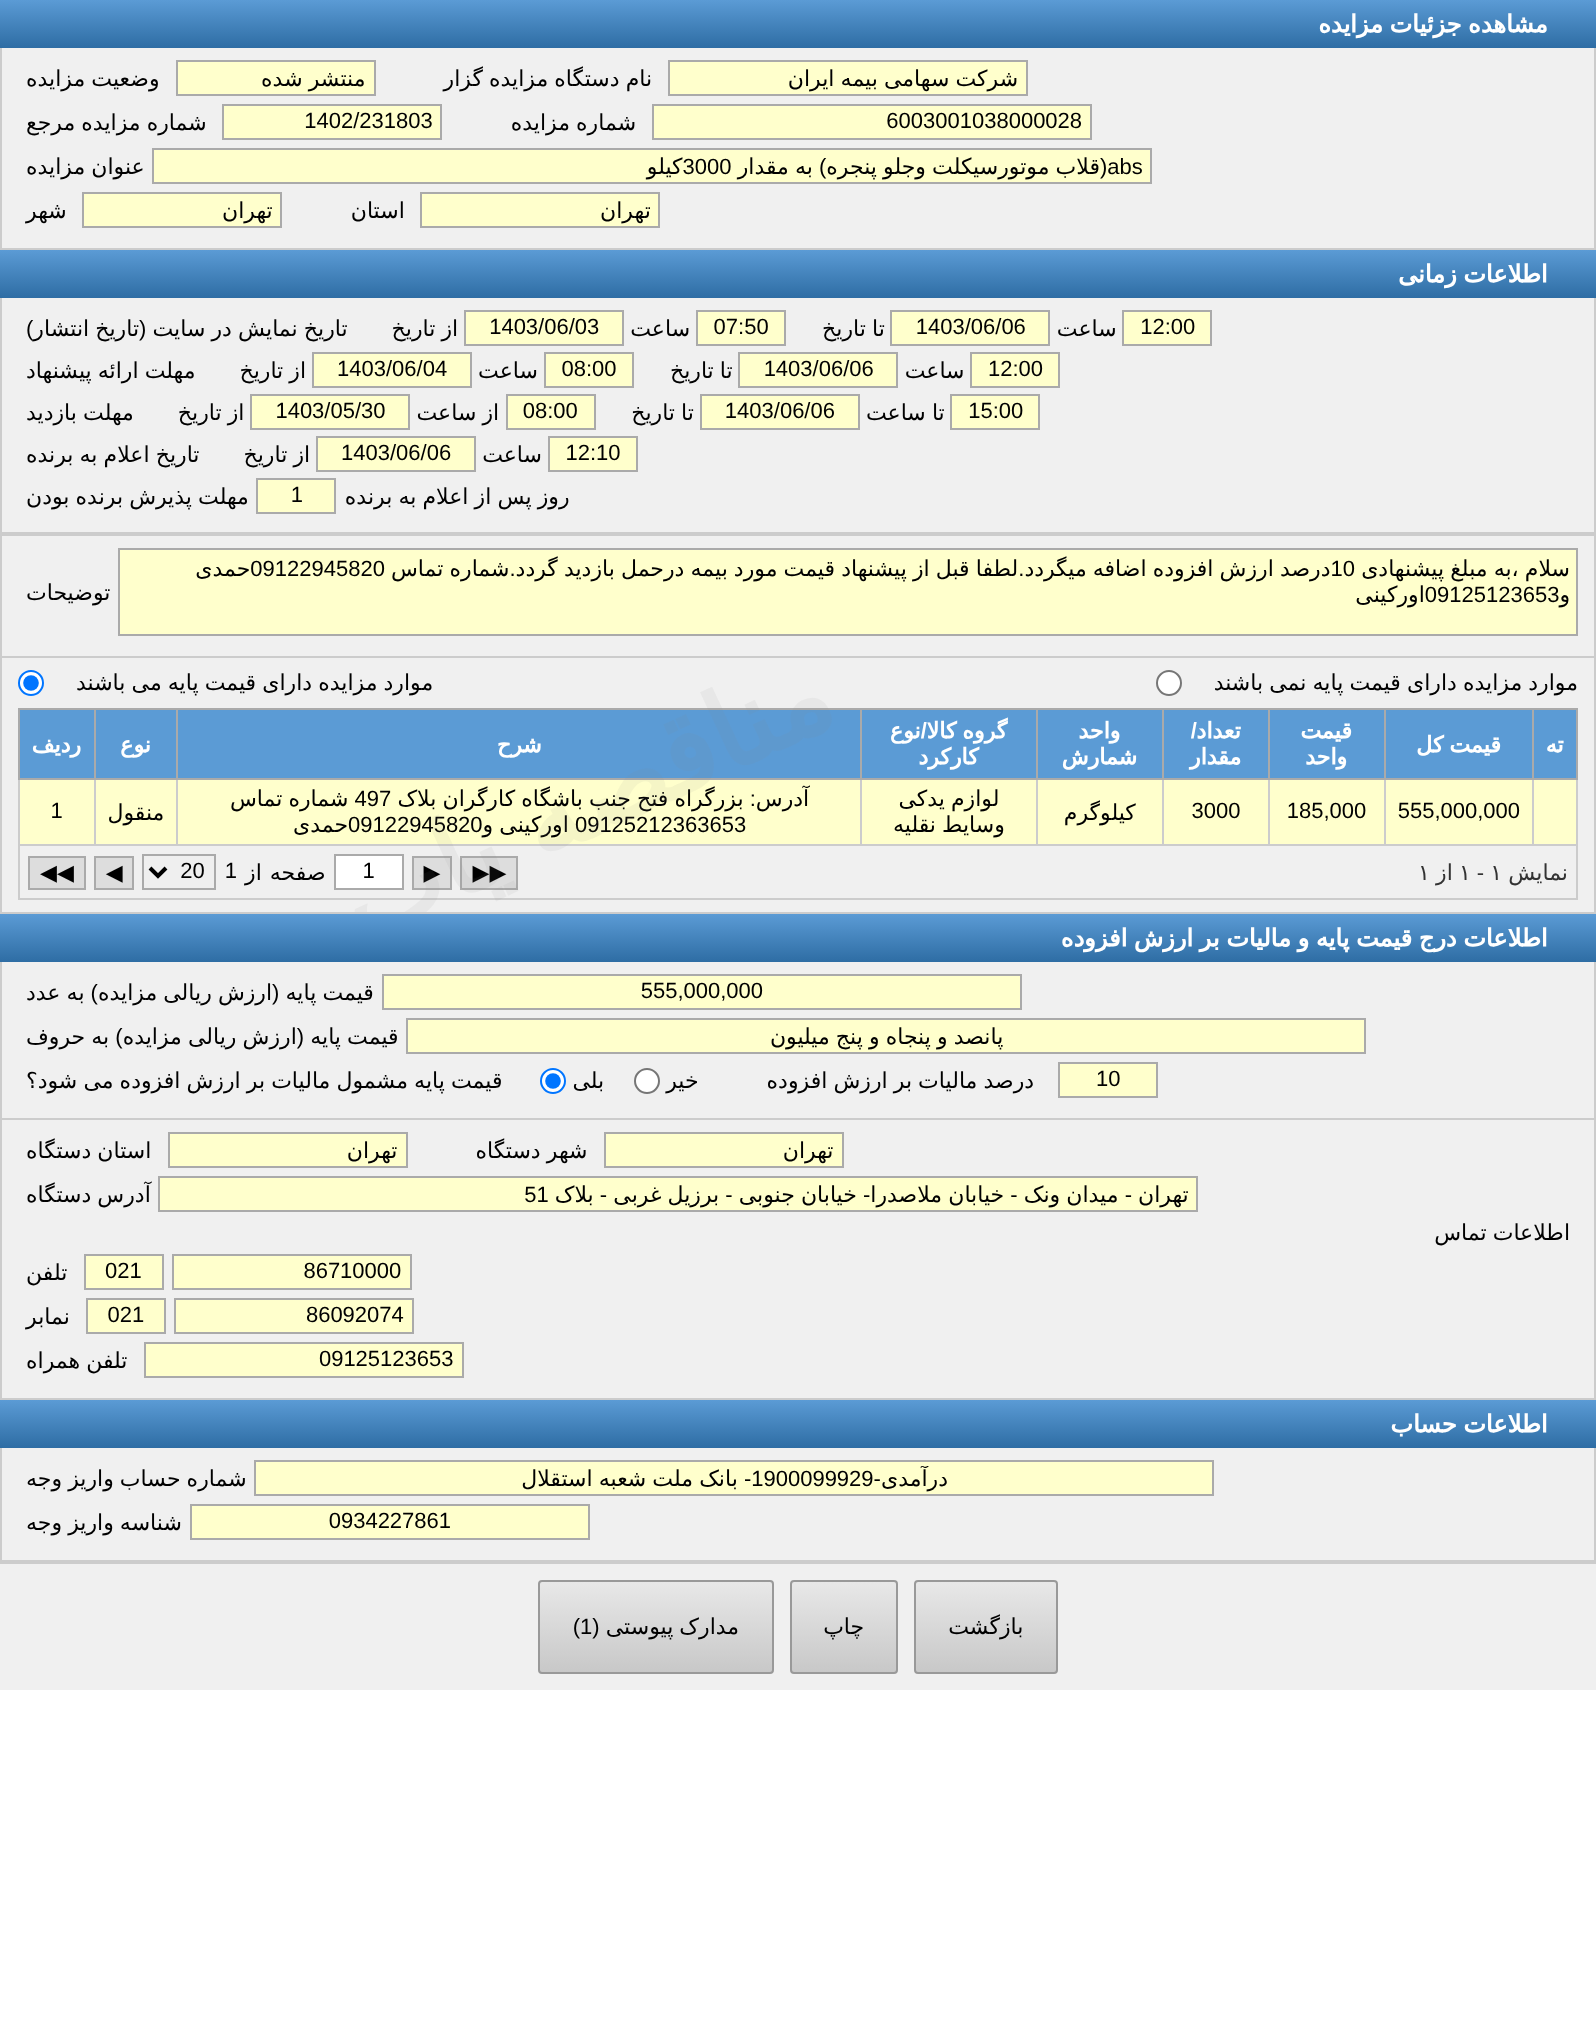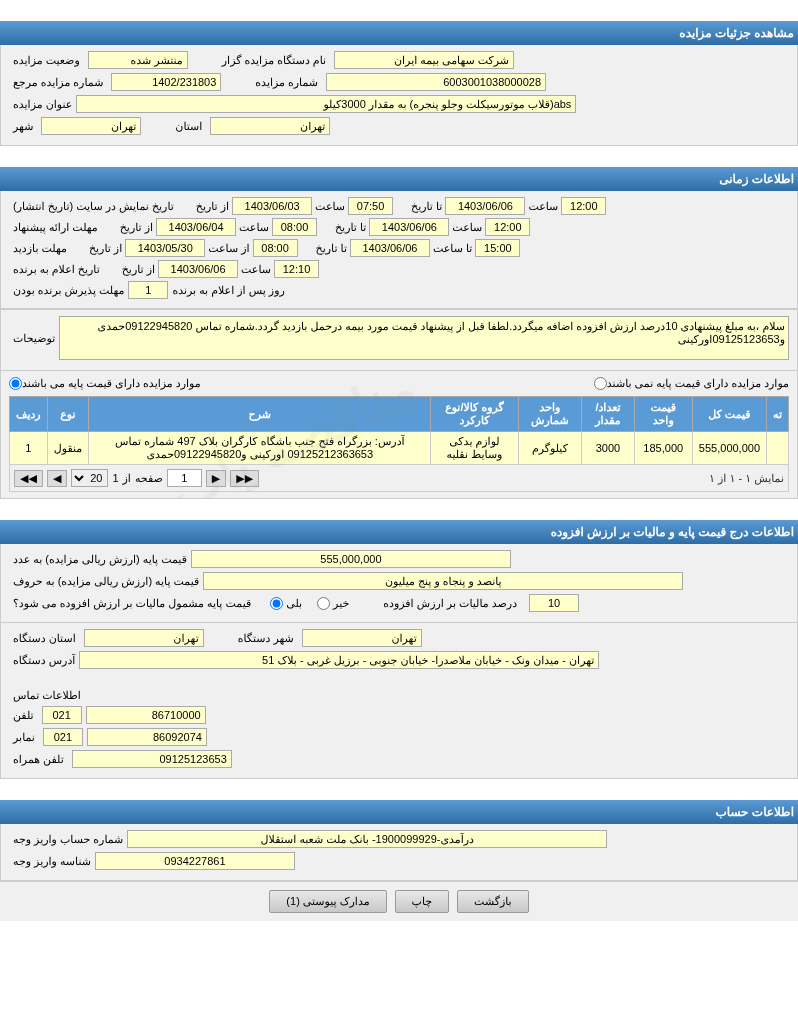--- a/index.html
+++ b/index.html
@@ -11,25 +11,24 @@
       color: #000;
     }
     .page-wrapper {
       width: 798px;
       margin: 0 auto;
       background: #fff;
     }
     .section-header {
       background: linear-gradient(to bottom, #5b9bd5, #2e6da4);
       color: #fff;
-      padding: 5px 4px;
+      padding: 5px 24px;
       font-size: 12px;
       font-weight: bold;
       text-align: right;
-      margin-top: 21px;
     }
     .section-content {
       background: #f0f0f0;
       padding: 6px 8px;
       border: 1px solid #ccc;
       border-top: none;
     }
     .form-row {
       display: flex;
       align-items: center;
@@ -148,21 +147,21 @@
       padding: 6px 8px;
     }
     .moarad-options {
       display: flex;
       justify-content: space-between;
       margin-bottom: 6px;
     }
     .moarad-option {
       display: flex;
       align-items: flex-start;
-      gap: 0;
+      gap: 16px;
       font-size: 11px;
     }
     .moarad-option input[type=radio] { margin: 0; }
 
     
     .watermark-container {
       position: relative;
     }
 
     .notes-input {
@@ -180,21 +179,21 @@
       display: flex;
       justify-content: center;
       gap: 8px;
       padding: 8px;
       background: #f0f0f0;
       border-top: 1px solid #ccc;
     }
     .btn-action {
       background: linear-gradient(to bottom, #e8e8e8, #c8c8c8);
       border: 1px solid #999;
-      padding: 4px 16px;
+      padding: 16px 16px;
       font-size: 11px;
       font-family: Tahoma, Arial, sans-serif;
       cursor: pointer;
       border-radius: 2px;
     }
     .col-right { display: flex; align-items: center; gap: 4px; }
     .col-left { display: flex; align-items: center; gap: 4px; }
     .inline-radio {
       display: flex;
       align-items: center;
@@ -433,21 +432,21 @@
       <div style="width:30px;"></div>
       <div style="display:flex;align-items:center;gap:4px;">
         <input class="form-input" style="width: 120px;" readonly="" value="تهران">
         <span class="form-label">استان دستگاه</span>
       </div>
     </div>
     <div class="form-row">
       <input class="form-input" style="width: 520px;" readonly="" value="تهران - میدان ونک - خیابان ملاصدرا- خیابان جنوبی - برزیل غربی - بلاک 51">
       <span class="form-label">آدرس دستگاه</span>
     </div>
-    <div class="form-row" style="justify-content:flex-end;margin-top:20px;">
+    <div class="form-row" style="justify-content:flex-start;margin-top:4px;">
       <span class="form-label">اطلاعات تماس</span>
     </div>
     <div class="form-row">
       <div style="display:flex;align-items:center;gap:4px;">
         <input class="form-input" style="width: 120px;" readonly="" value="86710000">
         <input class="form-input" style="width: 40px; text-align: center;" readonly="" value="021">
         <span class="form-label">تلفن</span>
       </div>
     </div>
     <div class="form-row">

